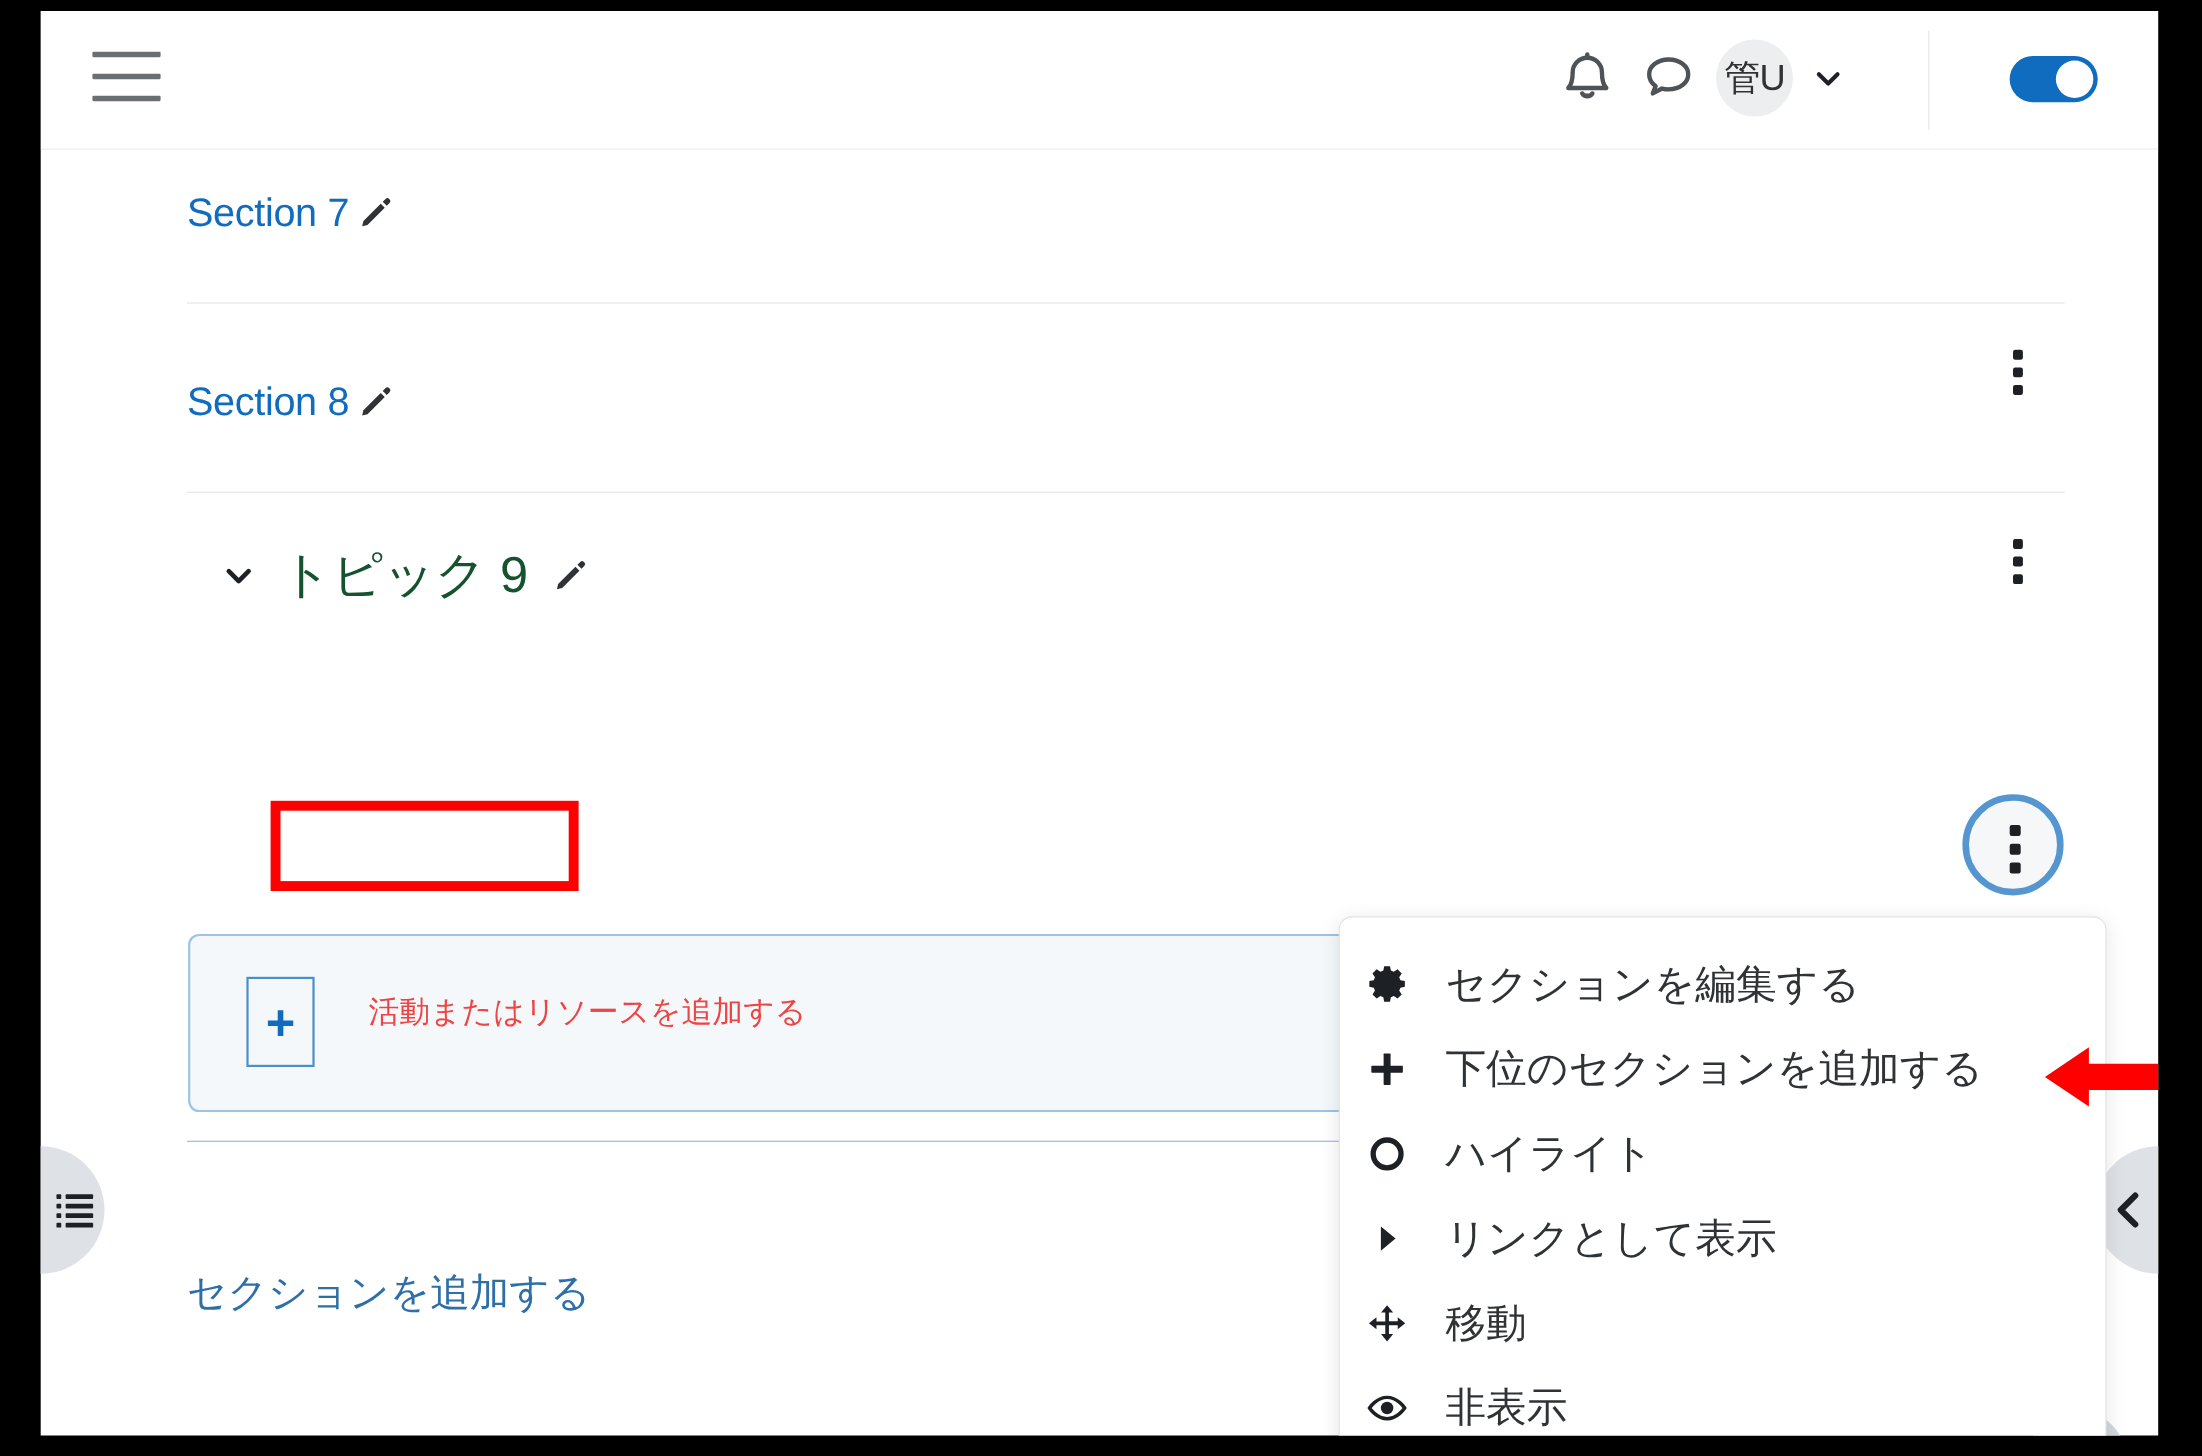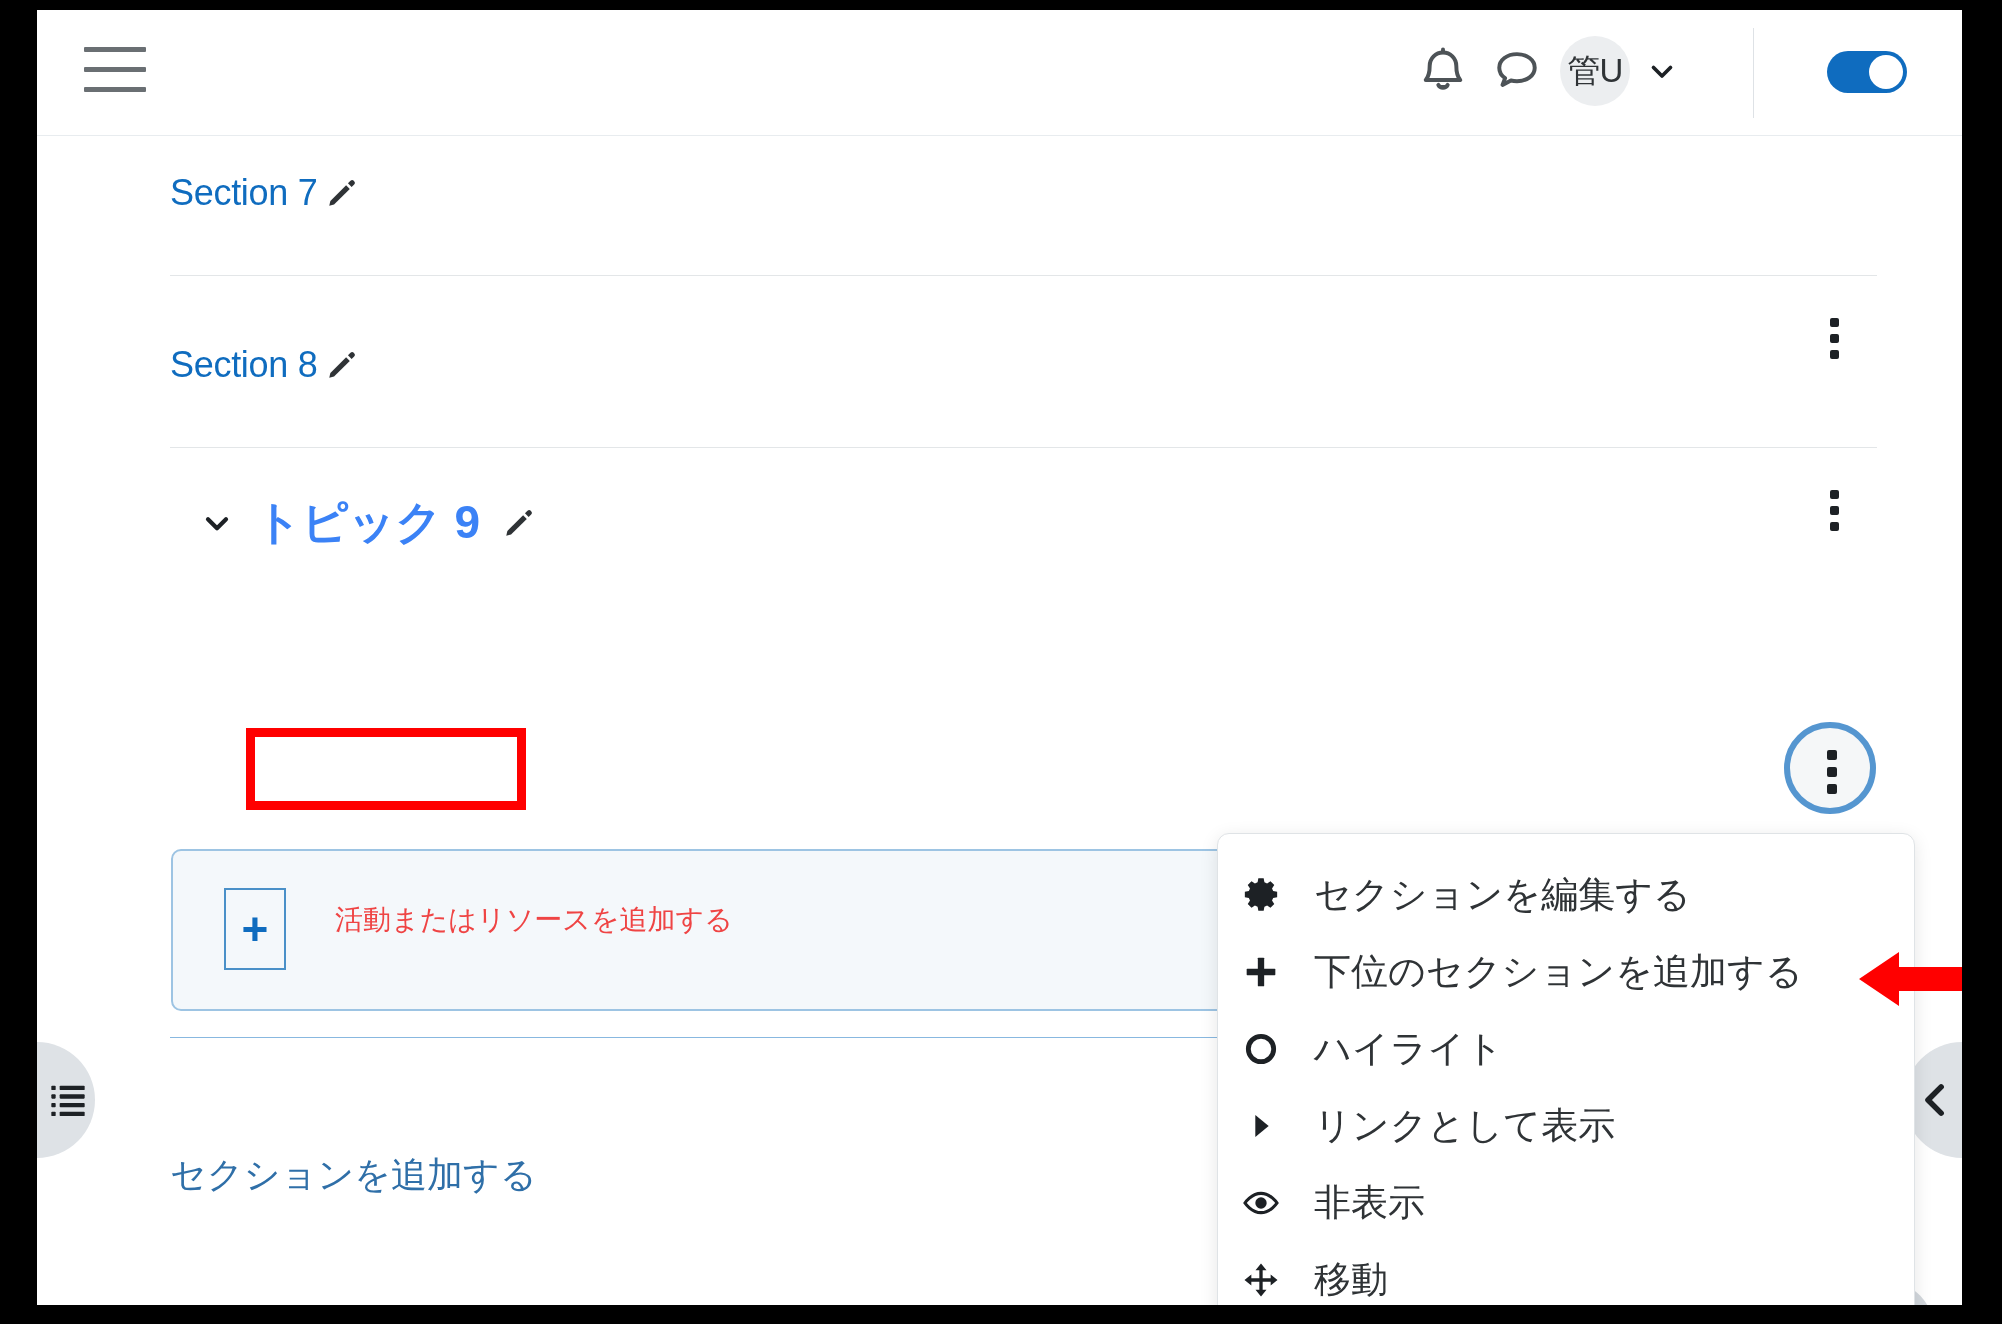--- a/index.html
+++ b/index.html
@@ -140,22 +140,22 @@
   }
   .section-title {
     font-size: 36px;
     font-weight: normal;
     color: #0f6cbf;
     letter-spacing: -0.3px;
     white-space: nowrap;
     cursor: pointer;
   }
   .section-title.plain {
-    color: #3b82f6;
-    font-weight: bold;
+    color: #14532d;
+    font-weight: normal;
     font-size: 46px;
   }
   .pencil-icon {
     margin-left: 8px;
     width: 34px;
     height: 34px;
     cursor: pointer;
   }
   .chevron-down {
     width: 36px;
@@ -526,36 +526,36 @@
           <span class="menu-ico">
             <svg viewBox="0 0 24 24" width="40" height="40" fill="#1d2125">
               <path d="M8.6 5.4 L16.6 12 L8.6 18.6 Z"></path>
             </svg>
           </span>
           <span class="menu-label">リンクとして表示</span>
         </div>
 
         <div class="menu-item">
           <span class="menu-ico">
+            <svg viewBox="0 0 24 24" width="40" height="40" fill="#1d2125">
+              <path d="M12 2.1 L15.3 6.1 H13 v4.8 h4.8 V8.7 L21.9 12 L17.8 15.3 V13 H13 v4.8 h2.3 L12 21.9
+                       L8.7 17.8 H11 V13 H6.2 v2.3 L2.1 12 L6.2 8.7 V11 H11 V6.1 H8.7 Z"></path>
+            </svg>
+          </span>
+          <span class="menu-label">移動</span>
+        </div>
+
+        <div class="menu-item">
+          <span class="menu-ico">
             <svg viewBox="0 0 24 24" width="40" height="40" fill="none" stroke="#1d2125" stroke-width="1.9">
               <path d="M2.4 12 S6.2 6.2 12 6.2 S21.6 12 21.6 12 S17.8 17.8 12 17.8 S2.4 12 2.4 12 z"></path>
               <circle cx="12" cy="12" r="3.4" fill="#1d2125" stroke="none"></circle>
             </svg>
           </span>
           <span class="menu-label">非表示</span>
-        </div>
-
-        <div class="menu-item">
-          <span class="menu-ico">
-            <svg viewBox="0 0 24 24" width="40" height="40" fill="#1d2125">
-              <path d="M12 2.1 L15.3 6.1 H13 v4.8 h4.8 V8.7 L21.9 12 L17.8 15.3 V13 H13 v4.8 h2.3 L12 21.9
-                       L8.7 17.8 H11 V13 H6.2 v2.3 L2.1 12 L6.2 8.7 V11 H11 V6.1 H8.7 Z"></path>
-            </svg>
-          </span>
-          <span class="menu-label">移動</span>
         </div>
 
       </div>
 
       <div id="red-arrow">
         <svg viewBox="0 0 120 62" width="120" height="62">
           <path d="M0 31 L40 4 L40 19 L120 19 L120 43 L40 43 L40 58 Z" fill="#ff0000"></path>
         </svg>
       </div>
 

